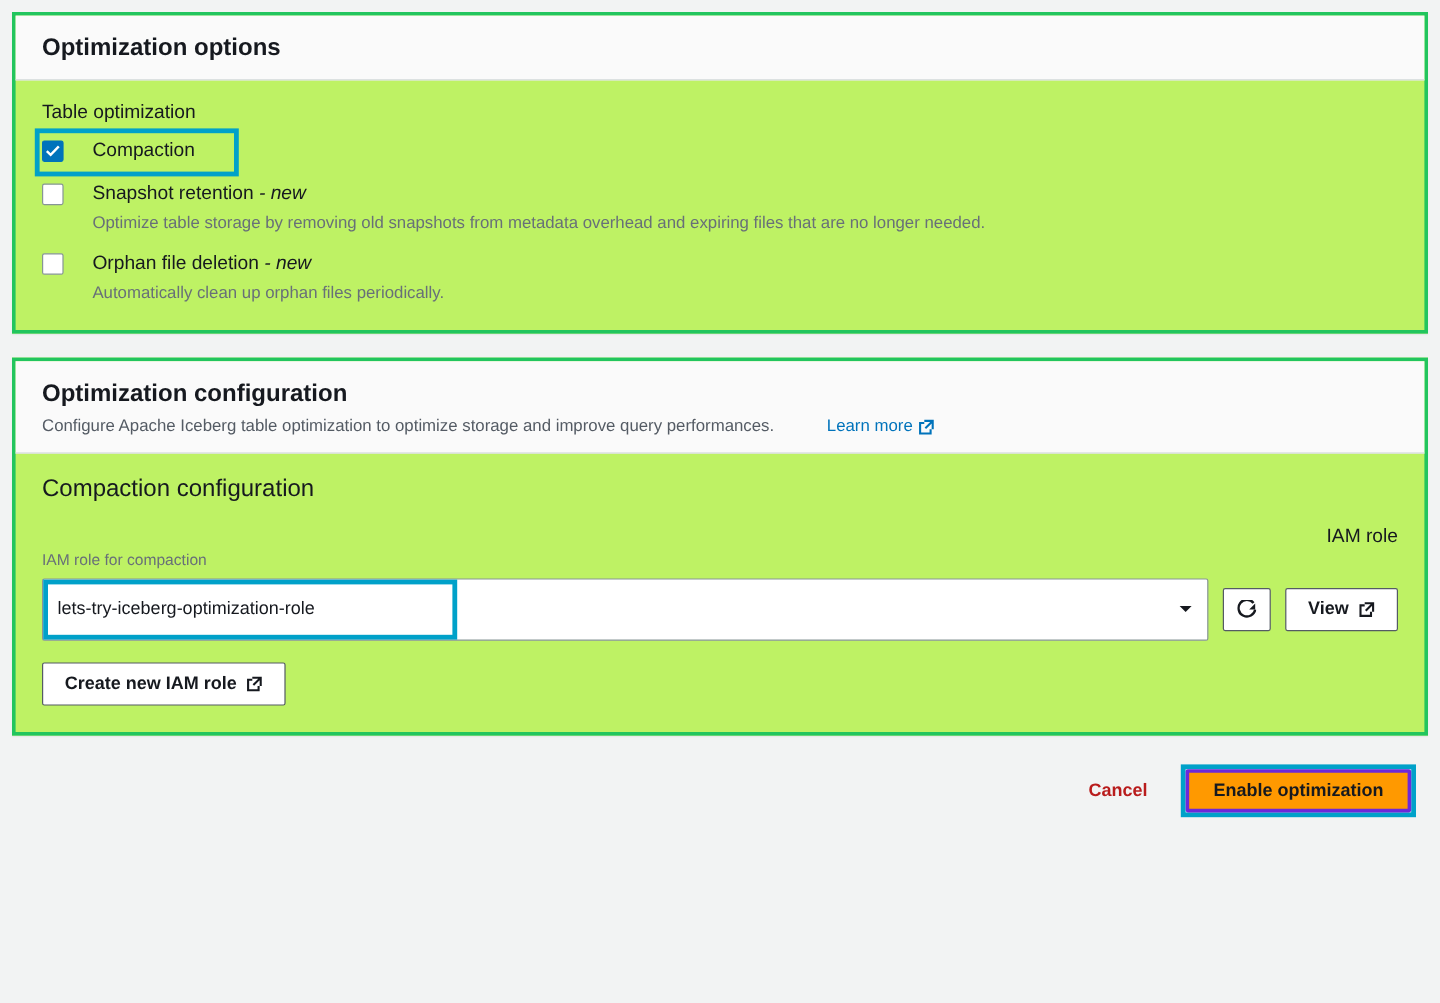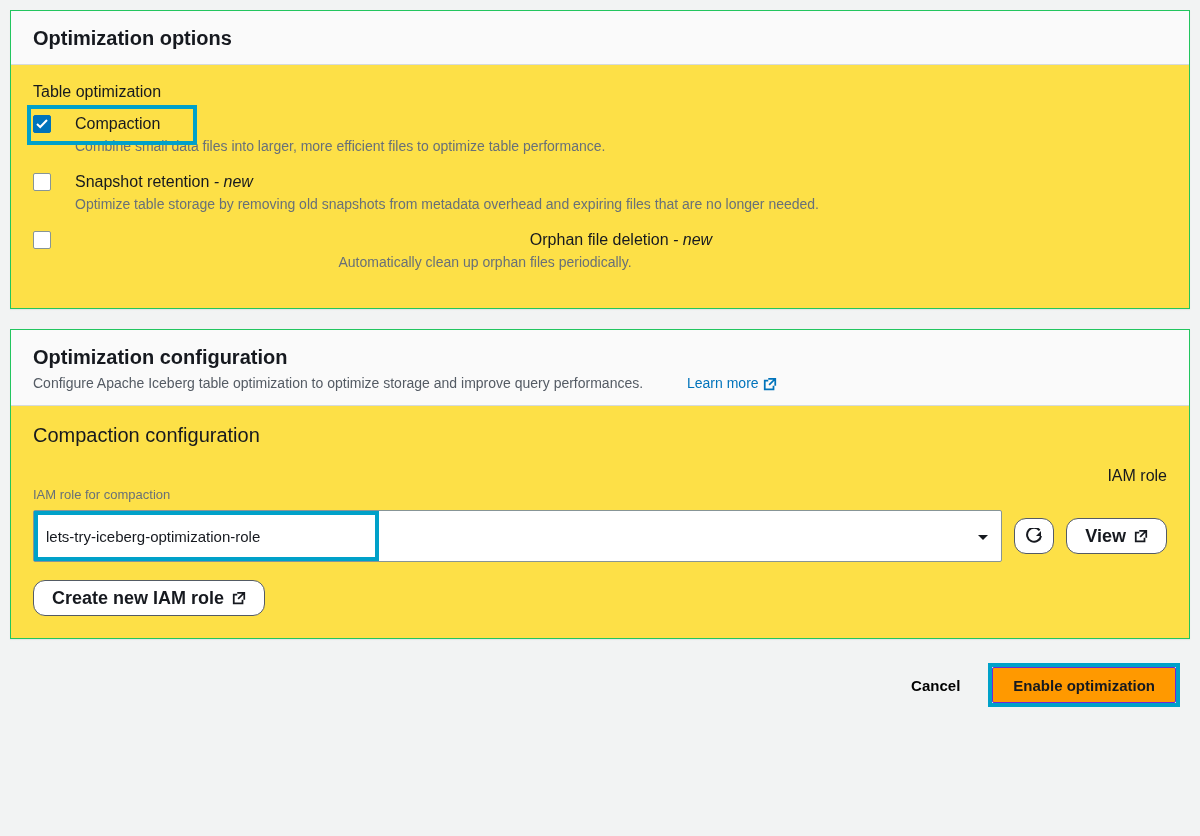--- a/index.html
+++ b/index.html
@@ -4,22 +4,22 @@
   <style>
     * { box-sizing: border-box; margin: 0; padding: 0; }
     body {
       font-family: "Amazon Ember", "Helvetica Neue", Arial, sans-serif;
       background: #f2f3f3;
       color: #16191f;
       font-size: 14px;
       padding: 10px;
     }
     .panel {
-      background: #fde047;
-      border: 1px solid #22c55e;
+      background: #bef264;
+      border: 3px solid #22c55e;
       margin-bottom: 20px;
       box-shadow: 0 1px 1px rgba(0,0,0,0.05);
     }
     .panel-header {
       background: #fafafa;
       padding: 16px 22px 14px;
       border-bottom: 1px solid #d5dbdb;
     }
     .panel-header h2 {
       font-size: 20px;
@@ -135,22 +135,22 @@
       pointer-events: none;
     }
     .select .caret {
       margin-left: auto;
     }
     .btn {
       height: 36px;
       padding: 0 18px;
       border: 1px solid #545b64;
       background: #fff;
-      border-radius: 12px;
-      font-size: 18px;
+      border-radius: 2px;
+      font-size: 15px;
       font-weight: 700;
       color: #16191f;
       display: inline-flex;
       align-items: center;
       gap: 8px;
       cursor: pointer;
     }
     .btn-icon {
       width: 40px;
       padding: 0;
@@ -164,27 +164,27 @@
       justify-content: flex-end;
       align-items: center;
       gap: 18px;
       padding: 4px 10px 6px;
     }
     .btn-cancel {
       background: transparent;
       border: none;
       font-weight: 700;
       font-size: 15px;
-      color: #000000;
+      color: #b91c1c;
       cursor: pointer;
       padding: 8px 10px;
     }
     .btn-primary {
       background: #ff9900;
-      border: 1px solid #6d28d9;
+      border: 3px solid #6d28d9;
       color: #16191f;
       font-weight: 700;
       font-size: 15px;
       height: 36px;
       padding: 0 20px;
       border-radius: 2px;
       cursor: pointer;
       display: inline-flex;
       align-items: center;
     }
@@ -207,35 +207,34 @@
 
     <div class="option">
       <div class="highlight-box" style="left:-6px; top:-8px; width:170px; height:40px;"></div>
       <div class="checkbox checked">
         <svg width="12" height="10" viewBox="0 0 12 10">
             <path d="M1 5 L4.2 8 L11 1" stroke="#fff" stroke-width="2" fill="none"></path>
           </svg>
       </div>
       <div class="opt-content">
         <div class="opt-title"><span>Compaction</span><span class="new"></span></div>
-        <div class="opt-desc">Combine small data files into larger, more efficient files to optimize table performance.</div>
       </div>
     </div>
 
     <div class="option">
       <div class="checkbox">
         
       </div>
       <div class="opt-content">
         <div class="opt-title"><span>Snapshot retention</span><span class="new"> - new</span></div>
         <div class="opt-desc">Optimize table storage by removing old snapshots from metadata overhead and expiring files that are no longer needed.</div>
       </div>
     </div>
 
-    <div class="option" style="margin-bottom:13px;text-align:center;">
+    <div class="option" style="margin-bottom:0;">
       <div class="checkbox">
         
       </div>
       <div class="opt-content">
         <div class="opt-title"><span>Orphan file deletion</span><span class="new"> - new</span></div>
         <div class="opt-desc">Automatically clean up orphan files periodically.</div>
       </div>
     </div>
   </div>
 </div>

